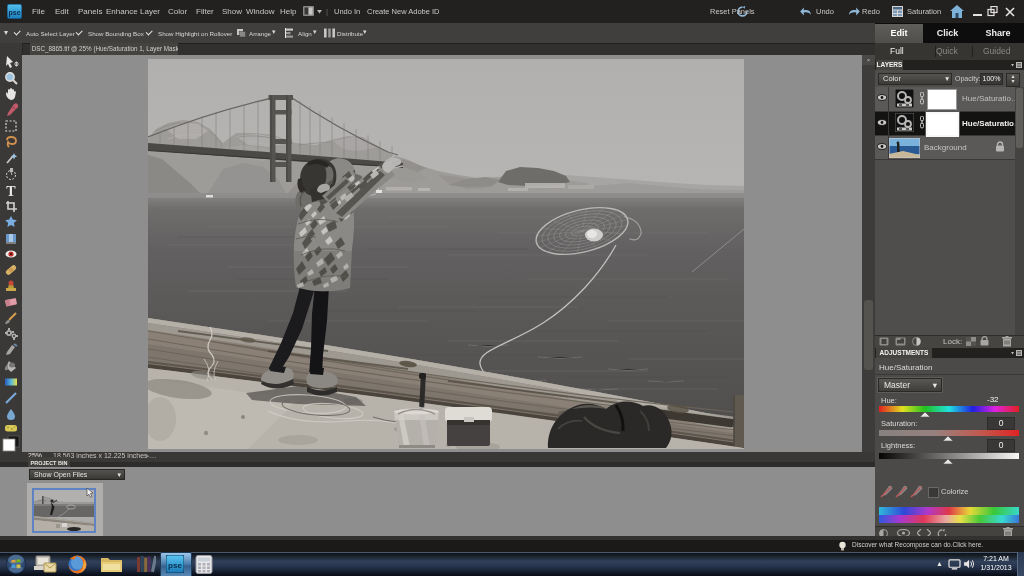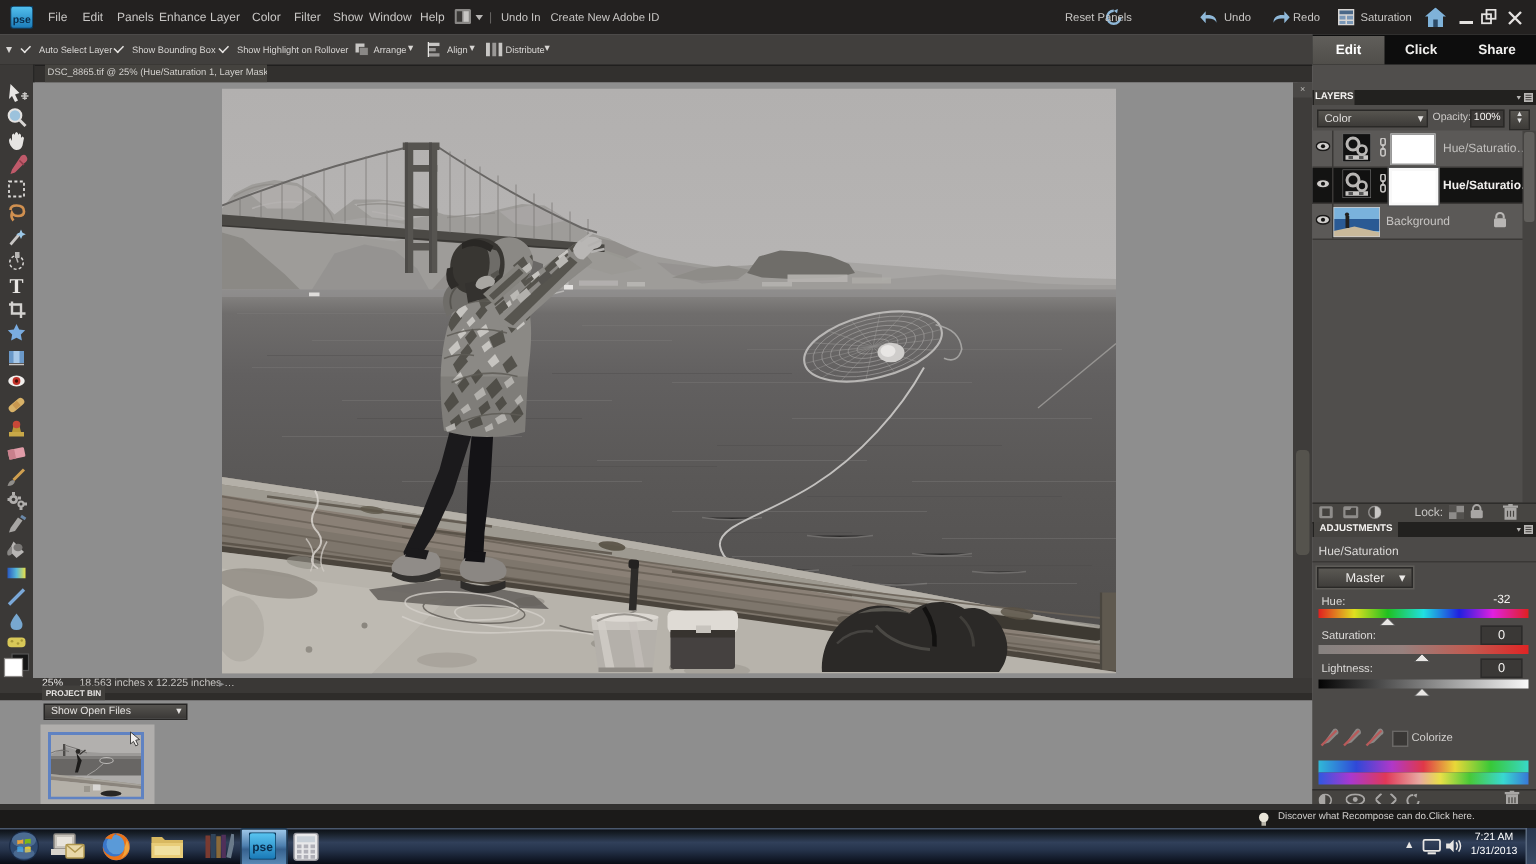--- a/index.html
+++ b/index.html
@@ -665,20 +665,27 @@
     </svg>
 </div>
 
 <div class="abs" id="rightpanel">
 
  <div class="abs" style="left:0;top:0;width:149px;height:20px;background:#0d0d0d"></div>
  <div class="abs" style="left:0;top:1px;width:48px;height:19px;background:linear-gradient(180deg,#605e5a,#504e4a);color:#fff;font-size:9px;font-weight:bold;text-align:center;line-height:19px">Edit</div>
  <div class="abs" style="left:48px;top:1px;width:49px;height:19px;color:#f0efed;font-size:9px;font-weight:bold;text-align:center;line-height:19px">Click</div>
  <div class="abs" style="left:97px;top:1px;width:52px;height:19px;color:#f0efed;font-size:9px;font-weight:bold;text-align:center;line-height:19px">Share</div>
 
+ <div class="abs" style="left:0;top:20px;width:149px;height:17px;background:#373532;font-size:8.5px;line-height:17px">
+   <span class="abs" style="left:15px;color:#f2f0ee">Full</span>
+   <span class="abs" style="left:61px;color:#8a8886">Quick</span>
+   <span class="abs" style="left:108px;color:#8a8886">Guided</span>
+   <span class="abs" style="left:60px;top:3px;width:1px;height:11px;background:#22211f"></span>
+   <span class="abs" style="left:97px;top:3px;width:1px;height:11px;background:#22211f"></span>
+ </div>
 
  <div class="abs" style="left:0;top:37px;width:149px;height:10px;background:#22211f"></div>
  <div class="abs" style="left:1px;top:37px;width:27px;height:10px;background:#454340;color:#f4f2f0;font-size:6.5px;font-weight:bold;text-align:center;line-height:10px">LAYERS</div>
  <svg class="abs" style="left:136px;top:39px" width="11" height="7">
       <path d="M0 2 l3 0 -1.5 2.5z" fill="#b8b6b4"></path>
       <rect x="5" y="0" width="6" height="6" fill="#b8b6b4"></rect>
       <path d="M6 1.5 h4 M6 3 h4 M6 4.5 h4" stroke="#454340" stroke-width="0.7"></path>
     </svg>
 
  <div class="abs" style="left:0;top:47px;width:149px;height:15px;background:#504e4c"></div>
@@ -791,23 +798,23 @@
  <div class="abs" style="left:1px;top:325px;width:56px;height:10px;background:#454340;color:#f4f2f0;font-size:6.5px;font-weight:bold;text-align:center;line-height:10px">ADJUSTMENTS</div>
  <svg class="abs" style="left:136px;top:327px" width="11" height="7">
       <path d="M0 2 l3 0 -1.5 2.5z" fill="#b8b6b4"></path>
       <rect x="5" y="0" width="6" height="6" fill="#b8b6b4"></rect>
       <path d="M6 1.5 h4 M6 3 h4 M6 4.5 h4" stroke="#454340" stroke-width="0.7"></path>
     </svg>
 
  <div class="abs" style="left:0;top:335px;width:149px;height:182px;background:#4c4a48"></div>
  <span class="abs" style="left:4px;top:340px;font-size:8px;color:#dcdad8">Hue/Saturation</span>
  <div class="abs" style="left:0;top:351px;width:149px;height:1px;background:#3a3836"></div>
- <div class="abs" style="left:3px;top:355px;width:62px;height:12px;background:linear-gradient(180deg,#5a5853,#403e3b);border:1px solid #2a2927;outline:1px solid #5e5c58;color:#eceae8;font-size:8.5px;line-height:12px"><span style="padding-left:18px">Master</span><span style="position:absolute;right:4px;top:0">▾</span></div>
+ <div class="abs" style="left:3px;top:355px;width:62px;height:12px;background:linear-gradient(180deg,#5a5853,#403e3b);border:1px solid #2a2927;outline:1px solid #5e5c58;color:#eceae8;font-size:8.5px;line-height:12px"><span style="padding-left:5px">Master</span><span style="position:absolute;right:4px;top:0">▾</span></div>
  <span class="abs" style="left:6px;top:373px;font-size:7.5px;color:#dcdad8">Hue:</span>
- <span class="abs" style="left:112px;top:372px;font-size:8px;color:#f4f2f0;width:20px;text-align:right">-32</span>
+ <span class="abs" style="left:112px;top:372px;font-size:8px;color:#f4f2f0;width:20px;text-align:left">-32</span>
  <div class="abs" style="left:4px;top:383px;width:140px;height:6px;background:linear-gradient(90deg,#e02020,#e0e020 17%,#20c020 33%,#20e0e0 50%,#2020e0 67%,#e020e0 83%,#e02020)"></div>
  <svg class="abs" style="left:44px;top:389px" width="12" height="6">
       <path d="M6 0 L11 5 L1 5z" fill="#e8e6e4" stroke="#555" stroke-width="0.6"></path>
     </svg>
  <span class="abs" style="left:6px;top:396px;font-size:7.5px;color:#dcdad8">Saturation:</span>
  <div class="abs" style="left:112px;top:394px;width:26px;height:11px;background:#3a3836;border:1px solid #2c2b2a;color:#f4f2f0;font-size:8.5px;line-height:11px;text-align:center">0</div>
  <div class="abs" style="left:4px;top:407px;width:140px;height:6px;background:linear-gradient(90deg,#868280,#97817e 40%,#c25a50 72%,#e02424)"></div>
  <svg class="abs" style="left:67px;top:413px" width="12" height="6">
       <path d="M6 0 L11 5 L1 5z" fill="#e8e6e4" stroke="#555" stroke-width="0.6"></path>
     </svg>

